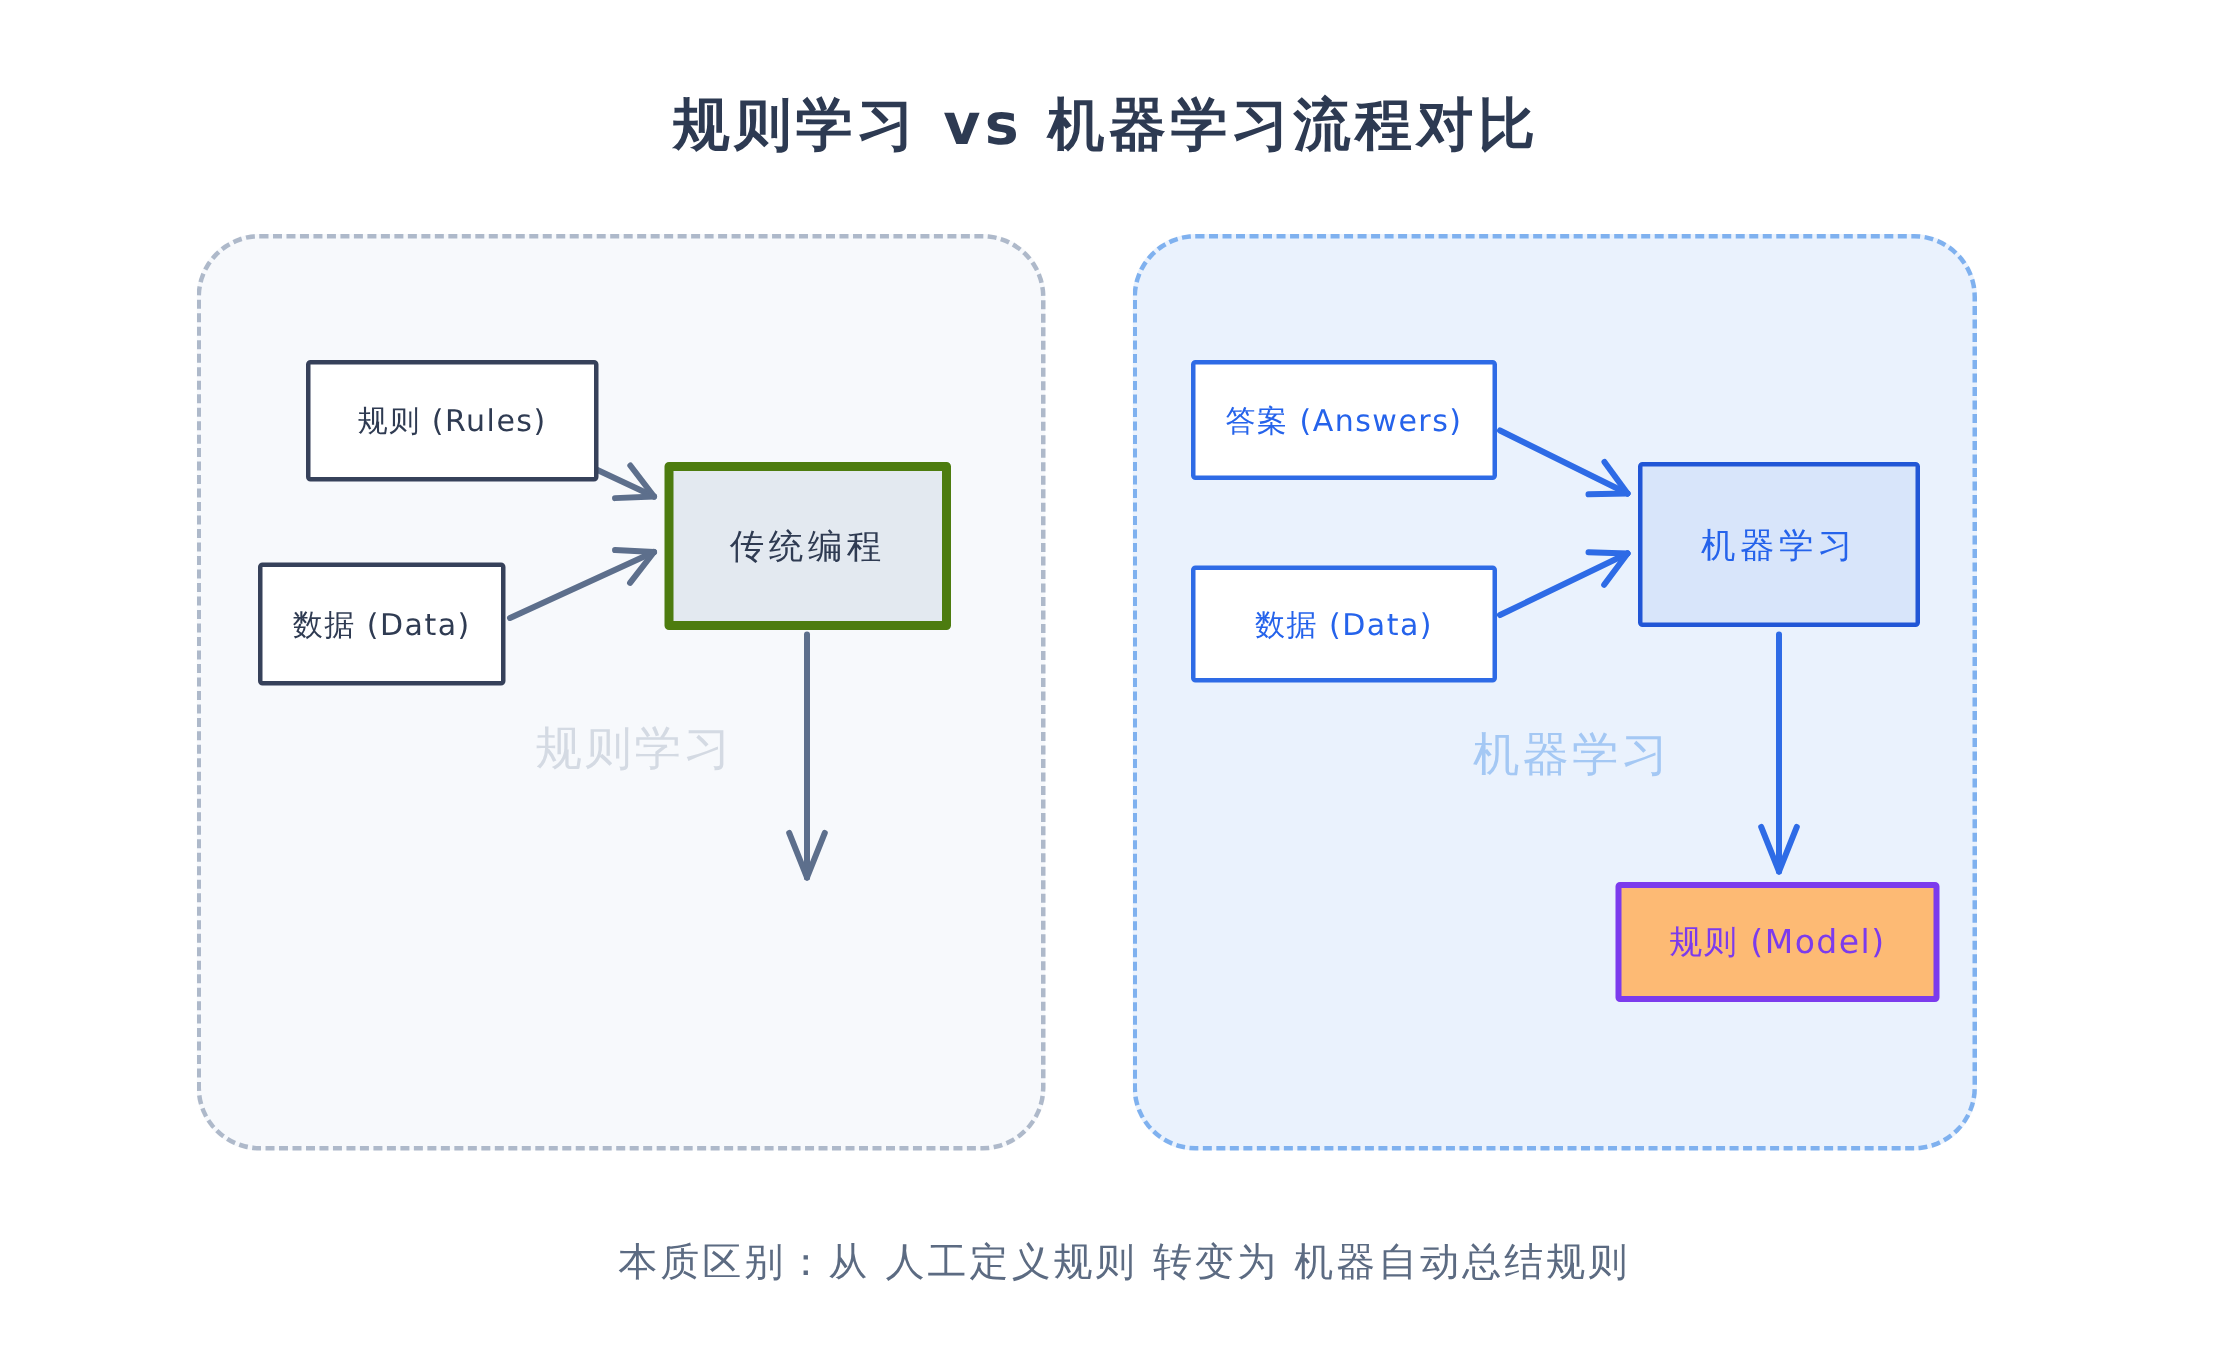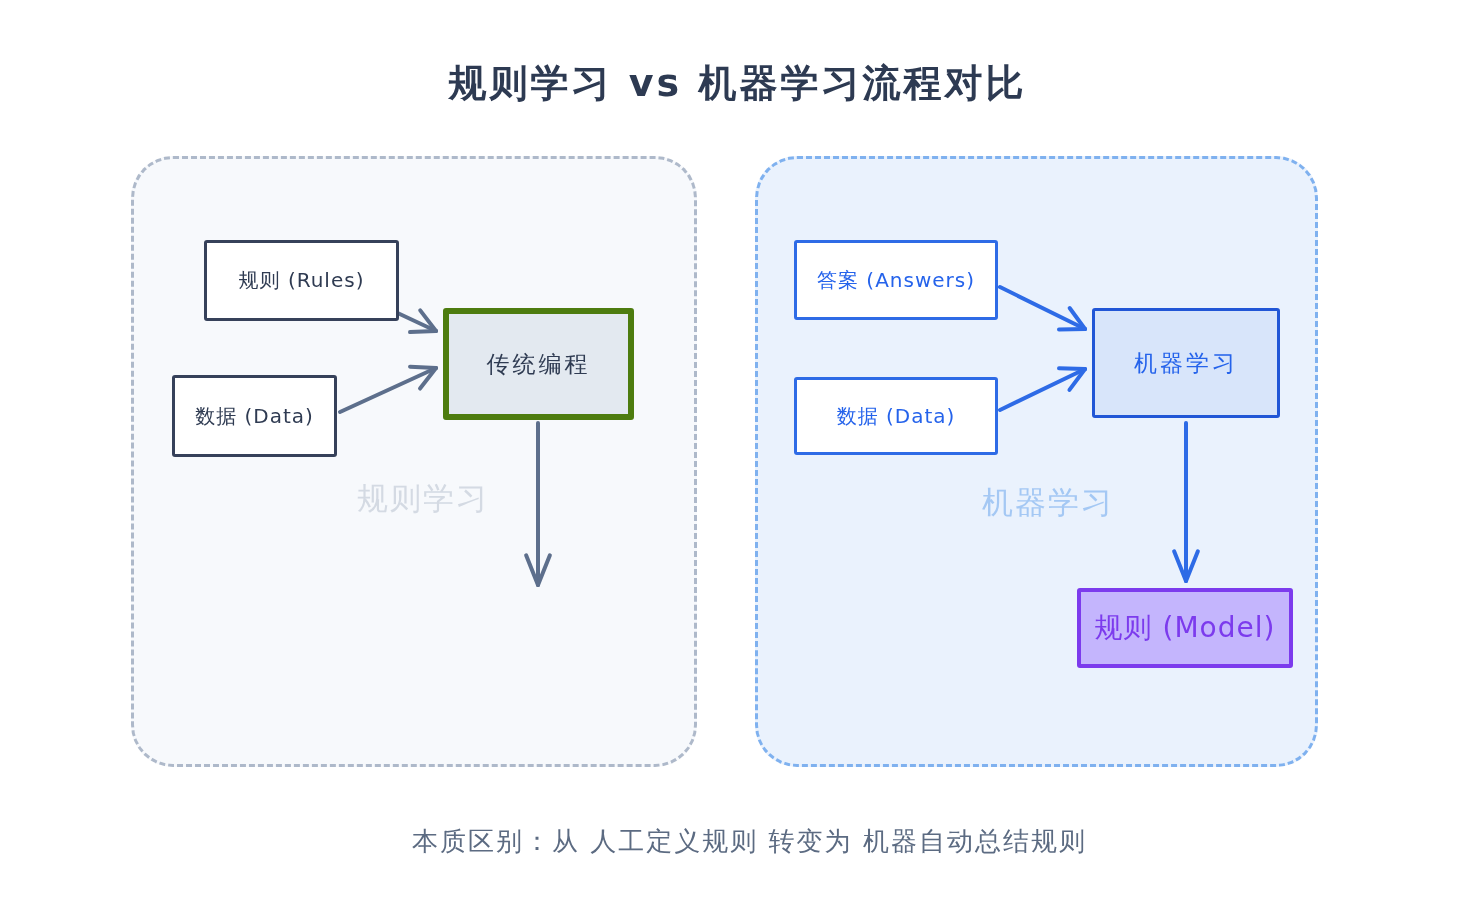--- a/index.html
+++ b/index.html
@@ -101,24 +101,24 @@
   .node-ml {
     left: 1092px; top: 308px; width: 188px; height: 110px;
     background: #d8e5fa;
     border: 3px solid #2156d6;
     color: #2563eb;
     font-size: 23px;
     letter-spacing: 3px;
   }
   .node-model {
     left: 1077px; top: 588px; width: 216px; height: 80px;
-    background: #c4b5fd;
+    background: #fdba74;
     border: 4px solid #7c3bed;
     color: #7c3bed;
-    font-size: 28px;
+    font-size: 22px;
   }
   .watermark {
     position: absolute;
     font-size: 31px;
     font-weight: 500;
     letter-spacing: 2px;
     white-space: nowrap;
     font-family: Liberation Mono, monospace;
   }
   .watermark-rule {

